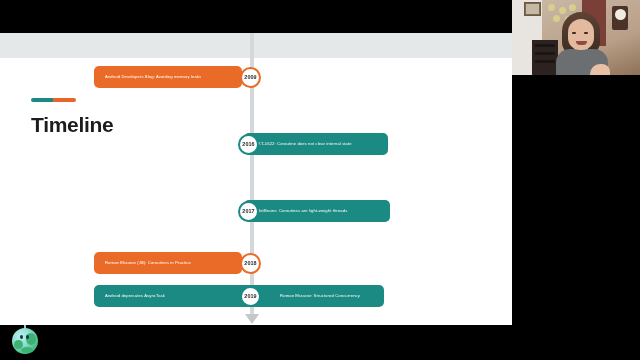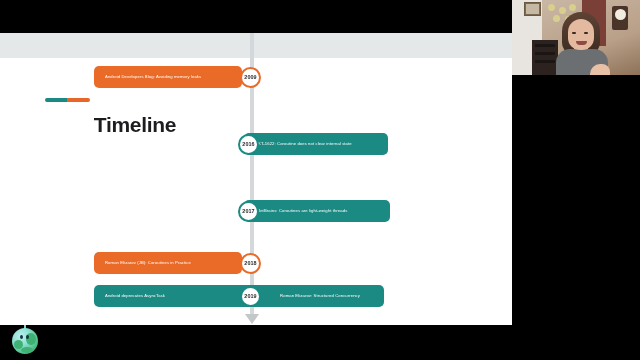--- a/index.html
+++ b/index.html
@@ -36,24 +36,23 @@
     left: 0;
     top: 0;
     width: 512px;
     height: 25px;
     background: #e4e8e9;
   }
 
   
   #title-block {
     position: absolute;
-    left: 45px;
+    left: 31px;
     top: 65px;
     width: 180px;
-    text-align: center;
   }
   #accent-bar {
     width: 45px;
     height: 4px;
     border-radius: 2px;
     background: linear-gradient(to right, #1a8a83 0%, #1a8a83 50%, #e8662a 50%, #e8662a 100%);
   }
   #page-title {
     margin-top: 12px;
     font-size: 21px;

